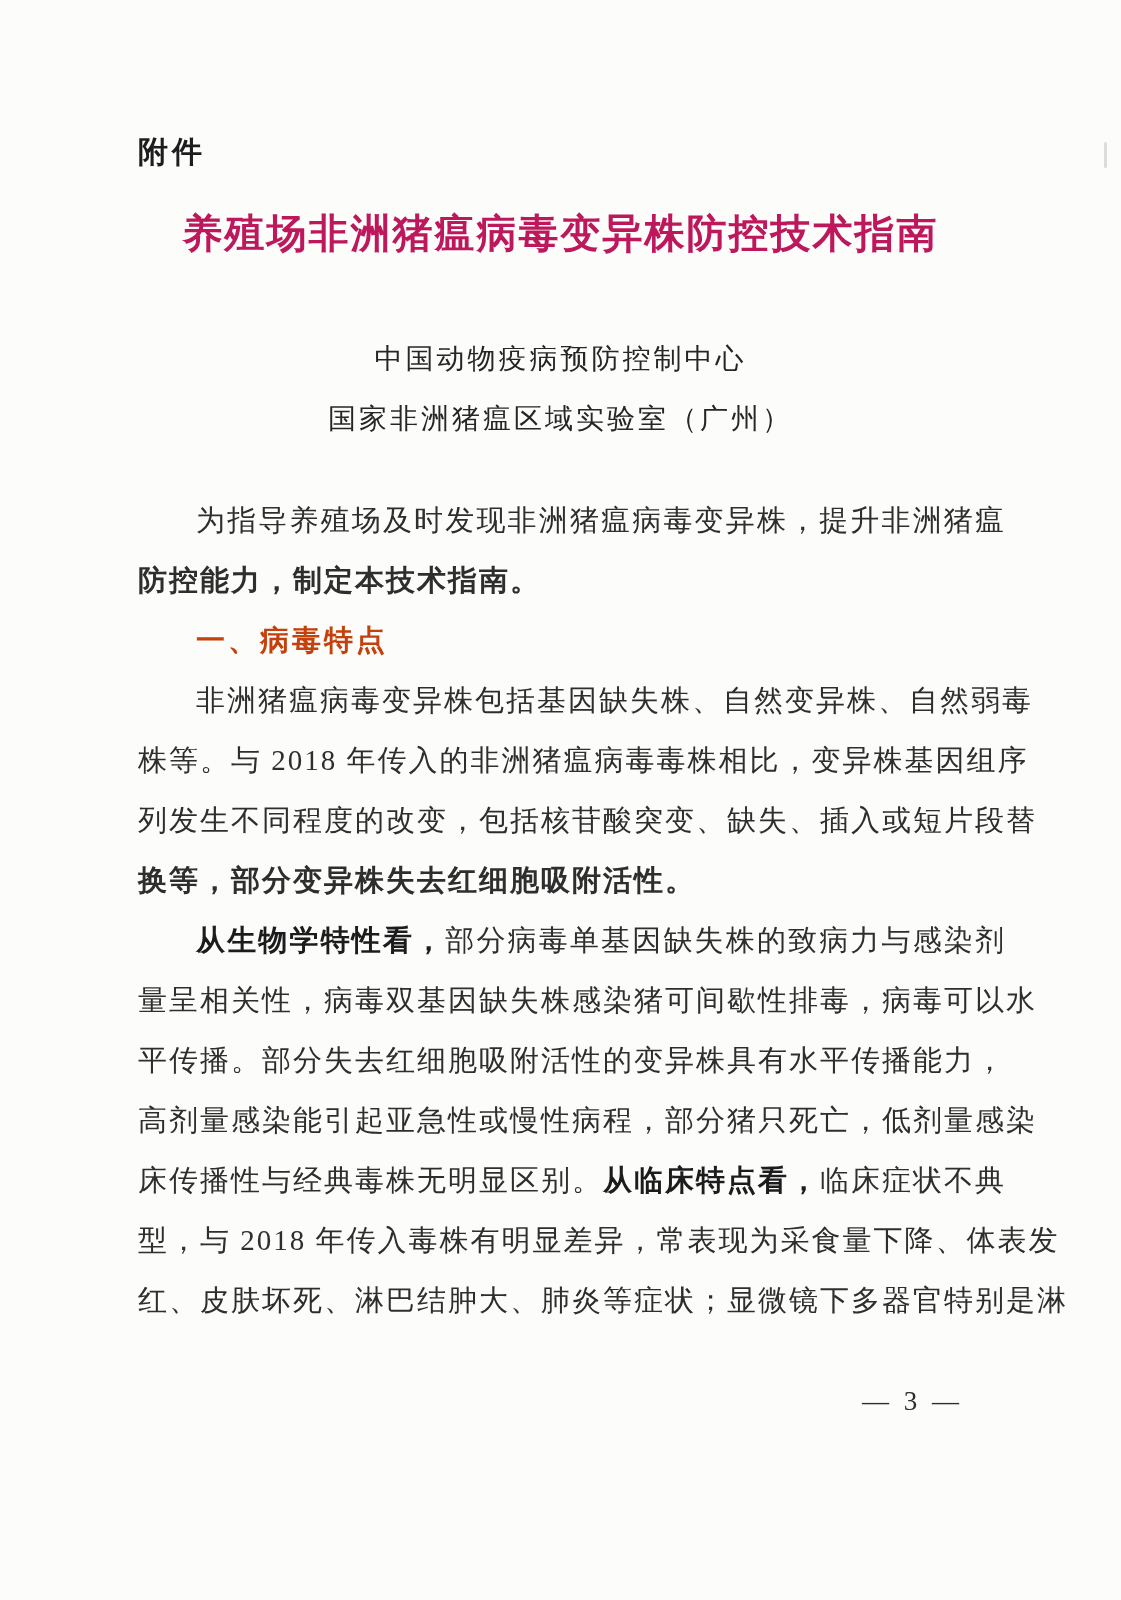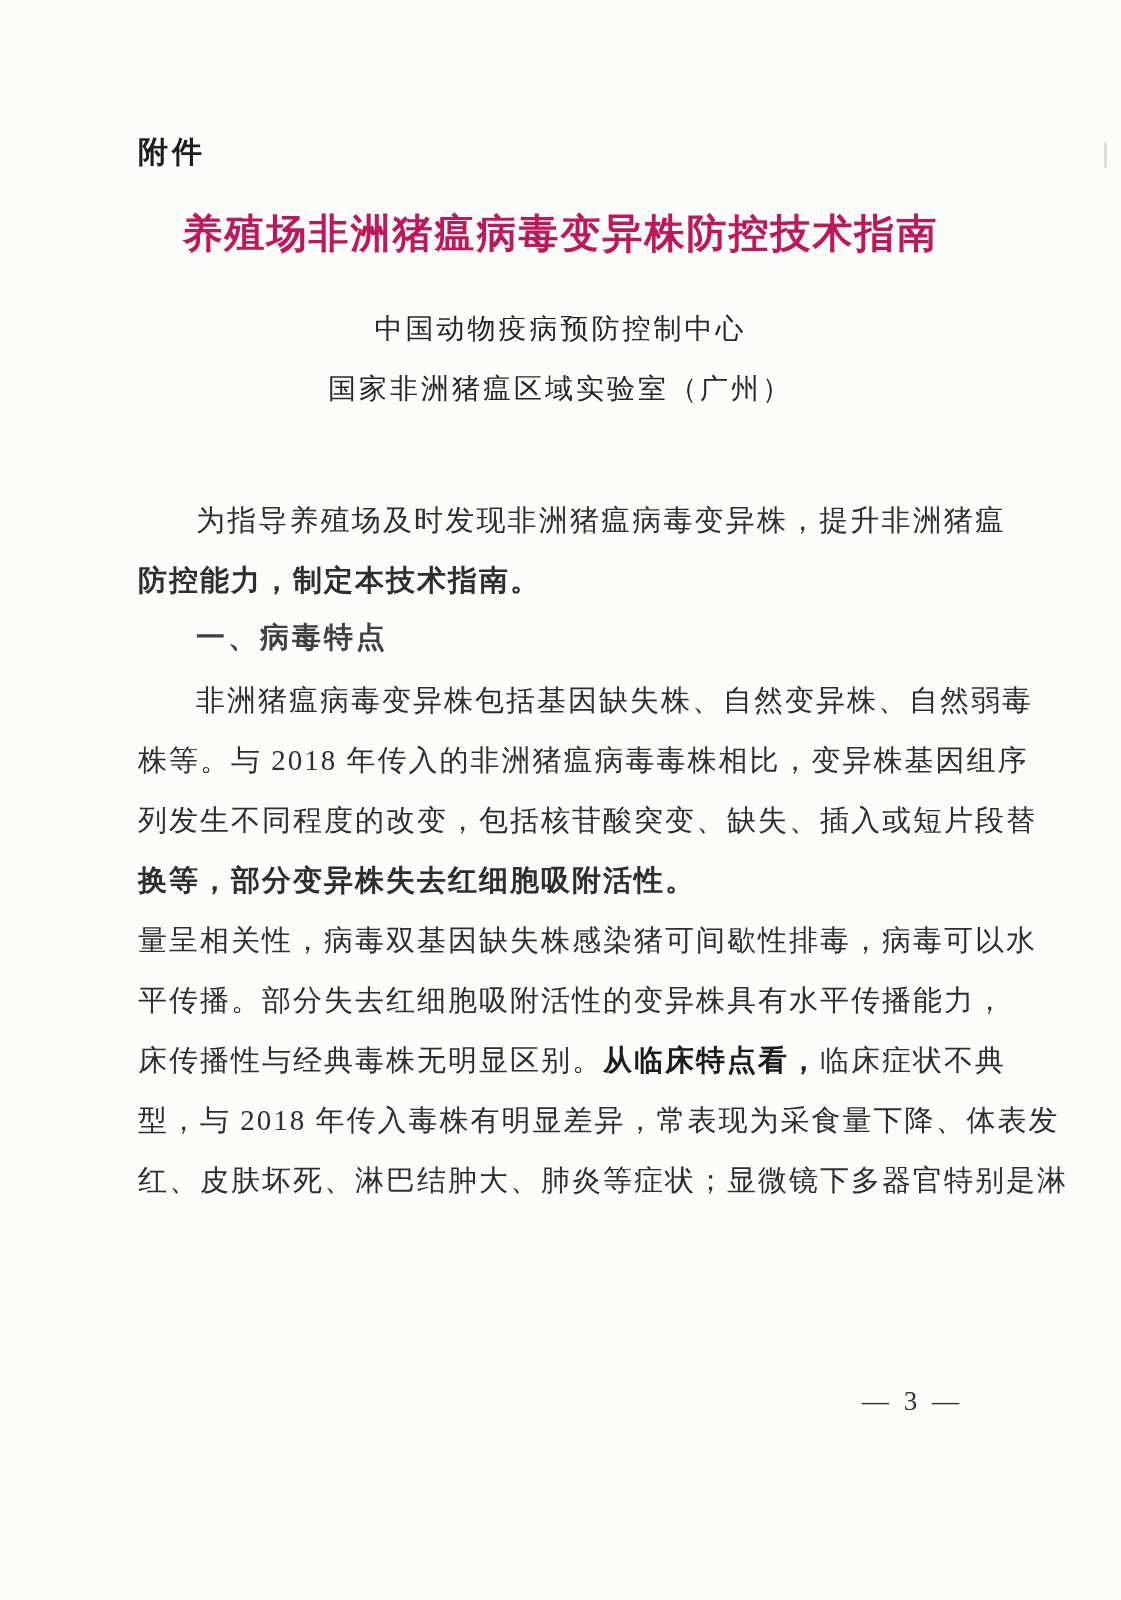--- a/index.html
+++ b/index.html
@@ -52,20 +52,21 @@
   }
   .org {
     position: absolute;
     left: 0;
     right: 0;
     text-align: center;
     font-family: "Liberation Serif", "DejaVu Serif", serif;
     font-size: 28px;
     color: #262626;
     letter-spacing: 3px;
+    margin-top: 30px;
   }
   .org1 { top: 310px; }
   .org2 { top: 370px; }
   .body-block {
     position: absolute;
     left: 138px;
     top: 490px;
     width: 868px;
   }
   .line {
@@ -81,24 +82,24 @@
   .line.indent { padding-left: 58px; }
   .line.end {
     text-align: left;
     text-align-last: left;
     font-weight: bold;
   }
   .line.heading {
     padding-left: 58px;
     text-align: left;
     text-align-last: left;
-    font-family: Liberation Mono, monospace;
+    font-family: Liberation Serif, serif;
     font-weight: 700;
     font-size: 29px;
-    color: #404040;
+    color: #c2410c;
     letter-spacing: 3px;
   }
   .b {
     font-family: "Liberation Sans", "DejaVu Sans", sans-serif;
     font-weight: 700;
     color: #1c1c1c;
   }
   .page-number {
     position: absolute;
     top: 1386px;
@@ -129,22 +130,24 @@
     <div class="line indent">为指导养殖场及时发现非洲猪瘟病毒变异株，提升非洲猪瘟</div>
     <div class="line end">防控能力，制定本技术指南。</div>
 
     <div class="line heading">一、病毒特点</div>
 
     <div class="line indent">非洲猪瘟病毒变异株包括基因缺失株、自然变异株、自然弱毒</div>
     <div class="line">株等。与 2018 年传入的非洲猪瘟病毒毒株相比，变异株基因组序</div>
     <div class="line">列发生不同程度的改变，包括核苷酸突变、缺失、插入或短片段替</div>
     <div class="line end">换等，部分变异株失去红细胞吸附活性。</div>
 
+    <div class="line indent"><span class="b">从生物学特性看，</span><span>部分病毒单基因缺失株的致病力与感染剂</span></div>
     <div class="line">量呈相关性，病毒双基因缺失株感染猪可间歇性排毒，病毒可以水</div>
     <div class="line">平传播。部分失去红细胞吸附活性的变异株具有水平传播能力，</div>
+    <div class="line">高剂量感染能引起亚急性或慢性病程，部分猪只死亡，低剂量感染</div>
     <div class="line"><span>床传播性与经典毒株无明显区别。</span><span class="b">从临床特点看，</span><span>临床症状不典</span></div>
     <div class="line">型，与 2018 年传入毒株有明显差异，常表现为采食量下降、体表发</div>
     <div class="line">红、皮肤坏死、淋巴结肿大、肺炎等症状；显微镜下多器官特别是淋</div>
 
   </div>
 
   <div class="page-number">— 3 —</div>
 
 </div>
 

